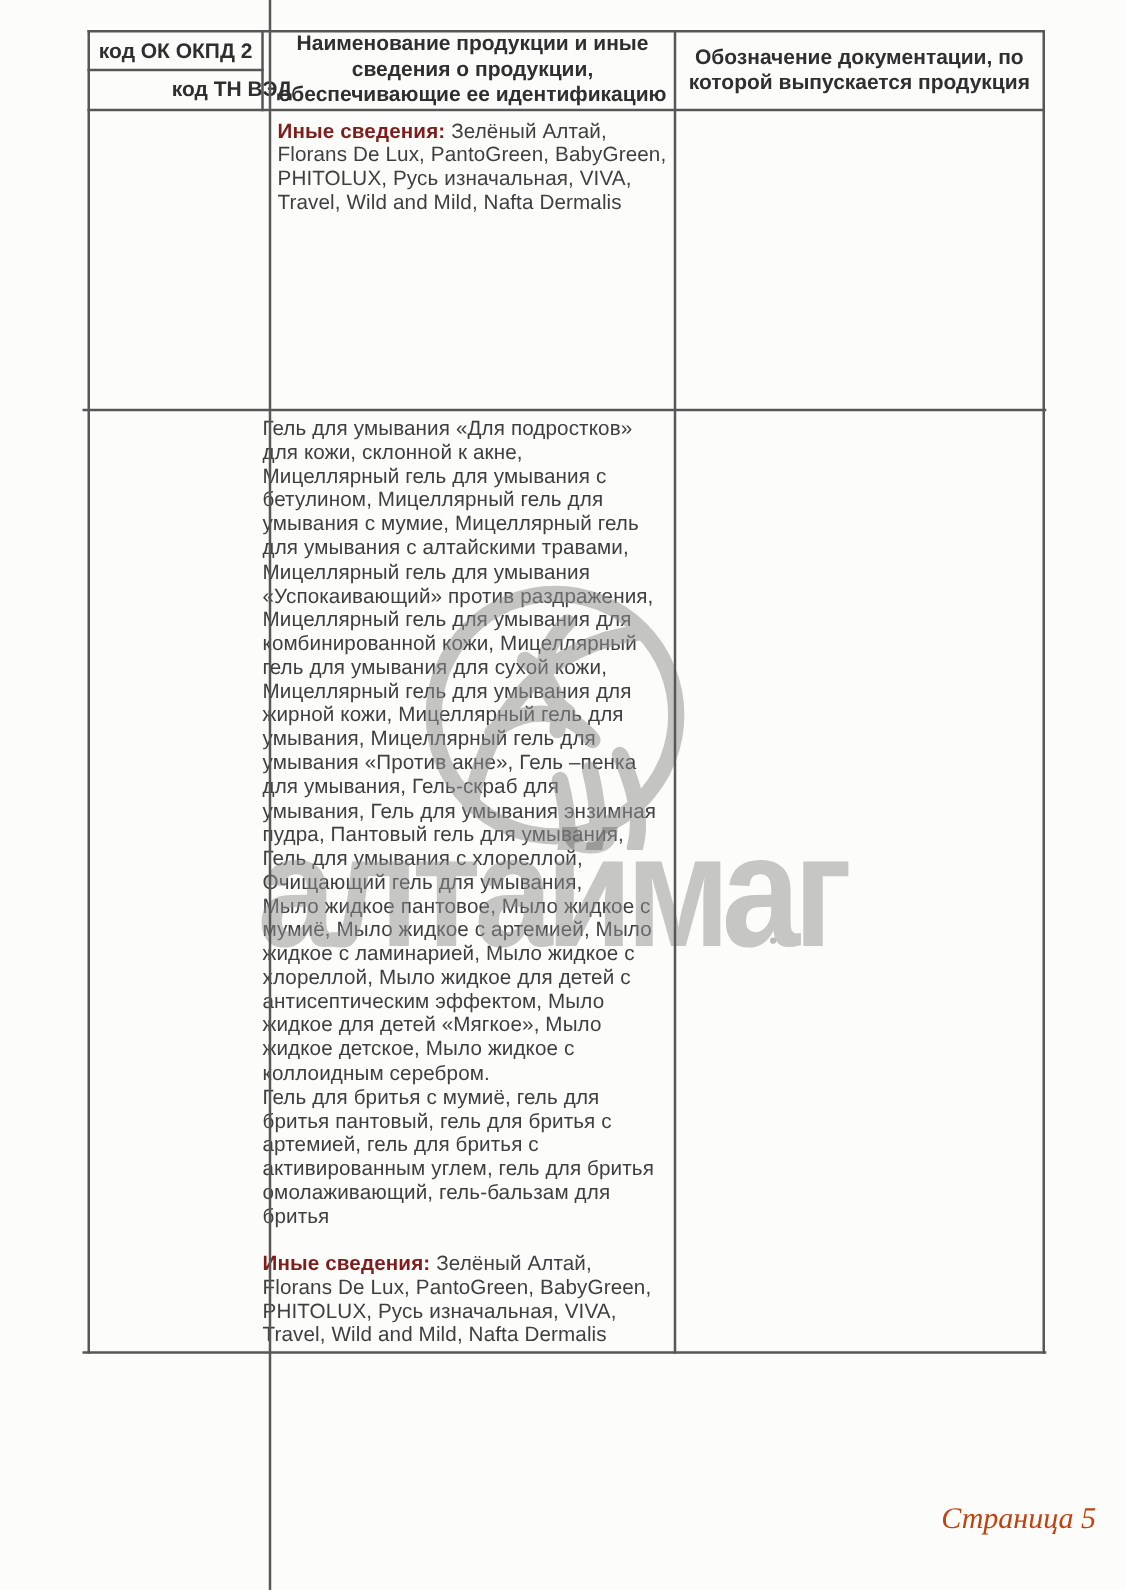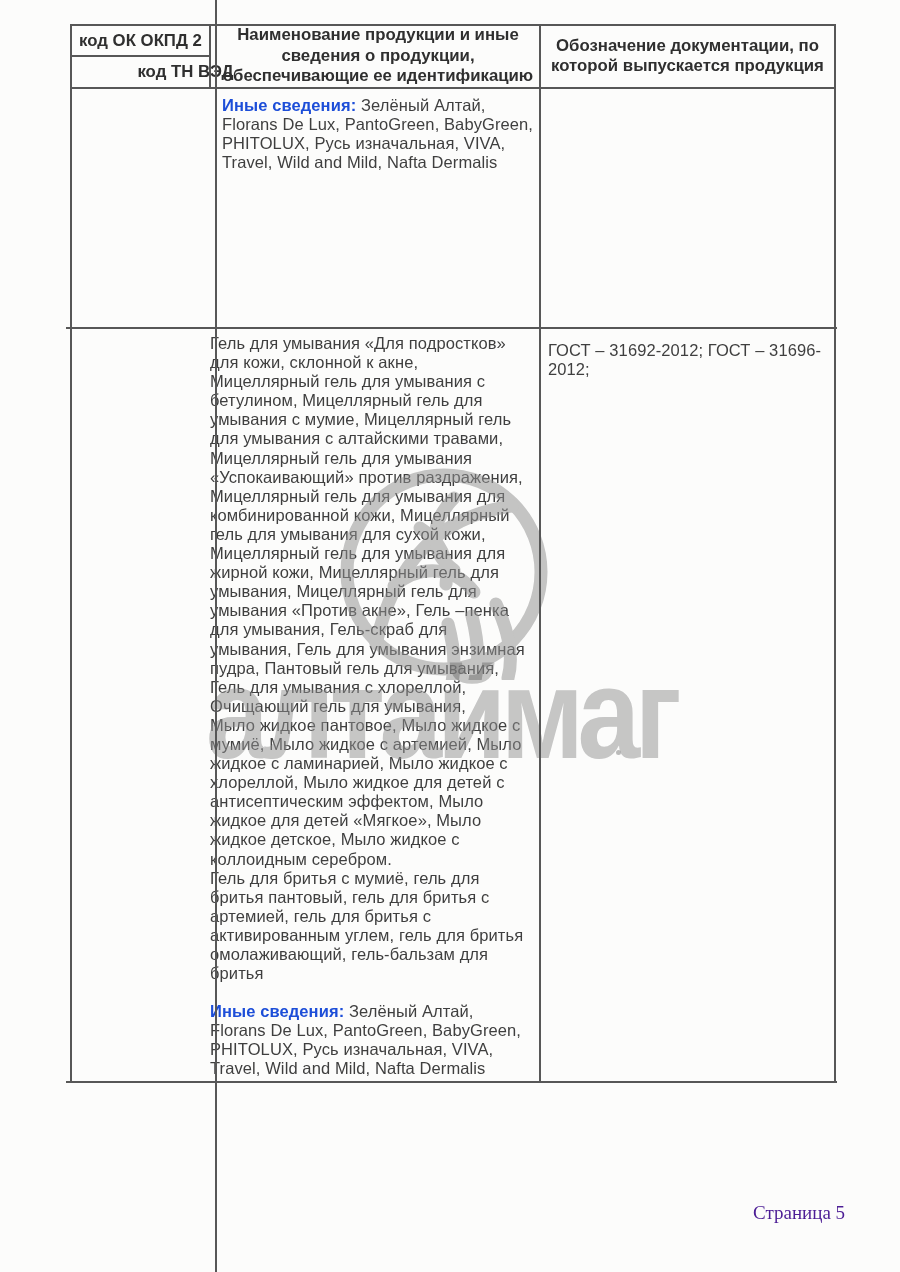--- a/index.html
+++ b/index.html
@@ -16,42 +16,42 @@
     font-weight:bold; font-size:16.8px; line-height:20.5px; color:#2f2f2f;
     text-align:center; white-space:pre-line;
   }
   .cell {
     position:absolute; z-index:1; font-size:16.5px; line-height:19.1px;
     color:#3f3f3f; letter-spacing:0.1px;
   }
   .pre { white-space:pre-line; }
   .oi { margin-top:0; }
   .oi-gap { margin-top:19px; }
-  .b { font-weight:bold; color:#1d4ed8;text-align:right; }
+  .b { font-weight:bold; color:#7f1d1d;text-align:right; }
   
   .wm { position:absolute; inset:0; z-index:2; pointer-events:none; }
   .wm-emblem { position:absolute; left:336px; top:464px; width:216px; height:216px;
     opacity:0.52; mix-blend-mode:multiply; }
   .wm-word {
     position:absolute; left:206px; top:650px; font-size:128px; font-weight:bold;
     line-height:1.0; letter-spacing:-6px; color:#8f8f8f; opacity:0.5;
     transform:scaleX(0.88); transform-origin:left top; mix-blend-mode:multiply;
     white-space:nowrap;
   }
   .wm-tag {
     position:absolute; left:310px; top:783px; font-size:31px; font-weight:bold;
     letter-spacing:1px; color:#9b9b9b; opacity:0.55; mix-blend-mode:multiply;
     white-space:nowrap;
   }
   .wm-dot { position:absolute; left:616px; top:750px; width:5px; height:5px;
     border-radius:50%; background:#8f8f8f; opacity:0.6; }
   
   .footer {
     position:absolute; left:753px; top:1202px; z-index:1;
-    font-family:"Liberation Serif", serif; font-size:19px; color:#4c1d95;
+    font-family:"Liberation Serif", serif; font-size:24px; color:#c2410c;font-style:italic;
   }
 </style>
 </head>
 <body>
 
 <div class="page">
 
   <div class="ln" style="left:215px; top:0; width:2px; height:1272px;"></div>
 
   <div class="ln" style="left:70px;  top:24px;   width:766px; height:2px;"></div>
@@ -113,22 +113,20 @@
 артемией, гель для бритья с
 активированным углем, гель для бритья
 омолаживающий, гель-бальзам для
 бритья</span>
     <div class="oi oi-gap"><span class="b">Иные сведения:</span><span class="pre"> Зелёный Алтай,
 Florans De Lux, PantoGreen, BabyGreen,
 PHITOLUX, Русь изначальная, VIVA,
 Travel, Wild and Mild, Nafta Dermalis</span></div>
   </div>
 
-  <div class="cell pre" style="left:548px; top:341px; width:282px;">ГОСТ – 31692-2012; ГОСТ – 31696-
-2012;</div>
 
   <div class="wm">
     <svg class="wm-emblem" viewBox="0 0 216 216">
       <g fill="none" stroke="#8f8f8f" stroke-width="13" stroke-linecap="round">
         <circle cx="108" cy="108" r="97"></circle>
         <path d="M40 180 C 58 98, 104 52, 176 42"></path>
         <path d="M118 34 C 94 58, 92 88, 118 106"></path>
         <path d="M58 122 C 84 100, 118 102, 138 128"></path>
         <path d="M84 64 C 104 76, 114 96, 110 120"></path>
         <path d="M136 152 C 142 176, 144 196, 139 216"></path>

